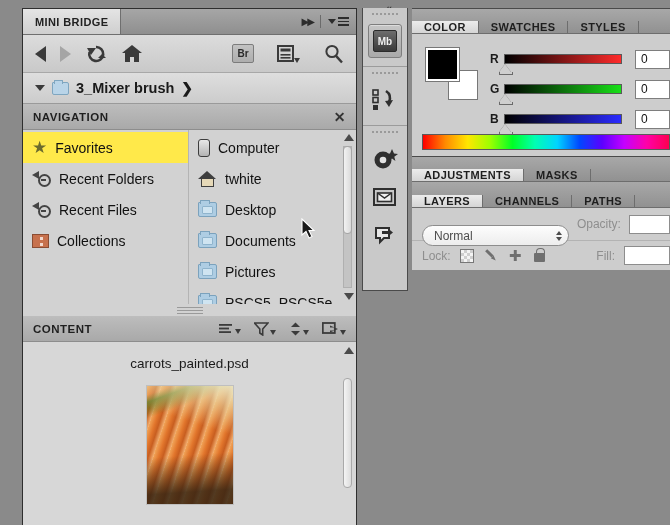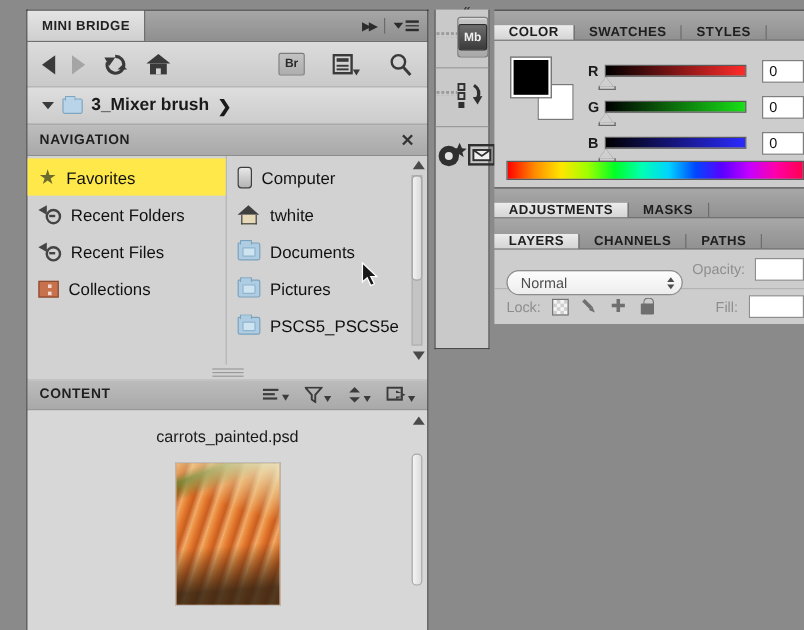--- a/index.html
+++ b/index.html
@@ -132,21 +132,21 @@
 
   .hdr-ic { display:flex; align-items:flex-end; gap:1px; }
   .hdr-ic .tri { width:0;height:0;border-left:3.5px solid transparent;border-right:3.5px solid transparent;border-top:5px solid #3b3b3b; margin-bottom:1px;}
 
   
   #dock {
     position:absolute; left:362px; top:8px; width:46px; height:283px;
     background:#c9c9c9; border:1px solid #4a4a4a; border-top:none;
     display:flex; flex-direction:column; align-items:center;
   }
-  .dock-group { width:100%; display:flex; flex-direction:row; align-items:center; padding:4px 0 6px; border-bottom:1px solid #9b9b9b;text-align:right;}
+  .dock-group { width:100%; display:flex; flex-direction:column; align-items:center; padding:4px 0 6px; border-bottom:1px solid #9b9b9b;text-align:right;}
   .dots { width:28px;height:5px;
     background-image:radial-gradient(#9a9a9a 40%, transparent 41%);
     background-size:4px 4px; margin-bottom:5px; }
   .dock-btn {
     width:34px;height:34px; display:flex;align-items:center;justify-content:center;
     border-radius:3px; margin:2px 0;
   }
   .dock-btn.sel { background:linear-gradient(#c6c6c6,#a9a9a9); border:1px solid #7e7e7e; box-shadow:inset 0 1px 0 #dcdcdc; }
   .mb-sq { width:24px;height:22px;background:linear-gradient(#6d6d6d,#3a3a3a);border:1.5px solid #2b2b2b;border-radius:2px;
     display:flex;align-items:center;justify-content:center;color:#f0f0f0;font-size:10px;font-weight:bold; }
@@ -325,20 +325,24 @@
         </div>
         <div class="nav-item">
           <span class="home-ic">
               <i class="roof"></i>
               <i class="body"></i>
             </span>
           <span class="nav-label">twhite</span>
         </div>
         <div class="nav-item">
           <span class="folder-ic"></span>
+          <span class="nav-label">Desktop</span>
+        </div>
+        <div class="nav-item">
+          <span class="folder-ic"></span>
           <span class="nav-label">Documents</span>
         </div>
         <div class="nav-item">
           <span class="folder-ic"></span>
           <span class="nav-label">Pictures</span>
         </div>
         <div class="nav-item">
           <span class="folder-ic"></span>
           <span class="nav-label">PSCS5_PSCS5e</span>
         </div>

